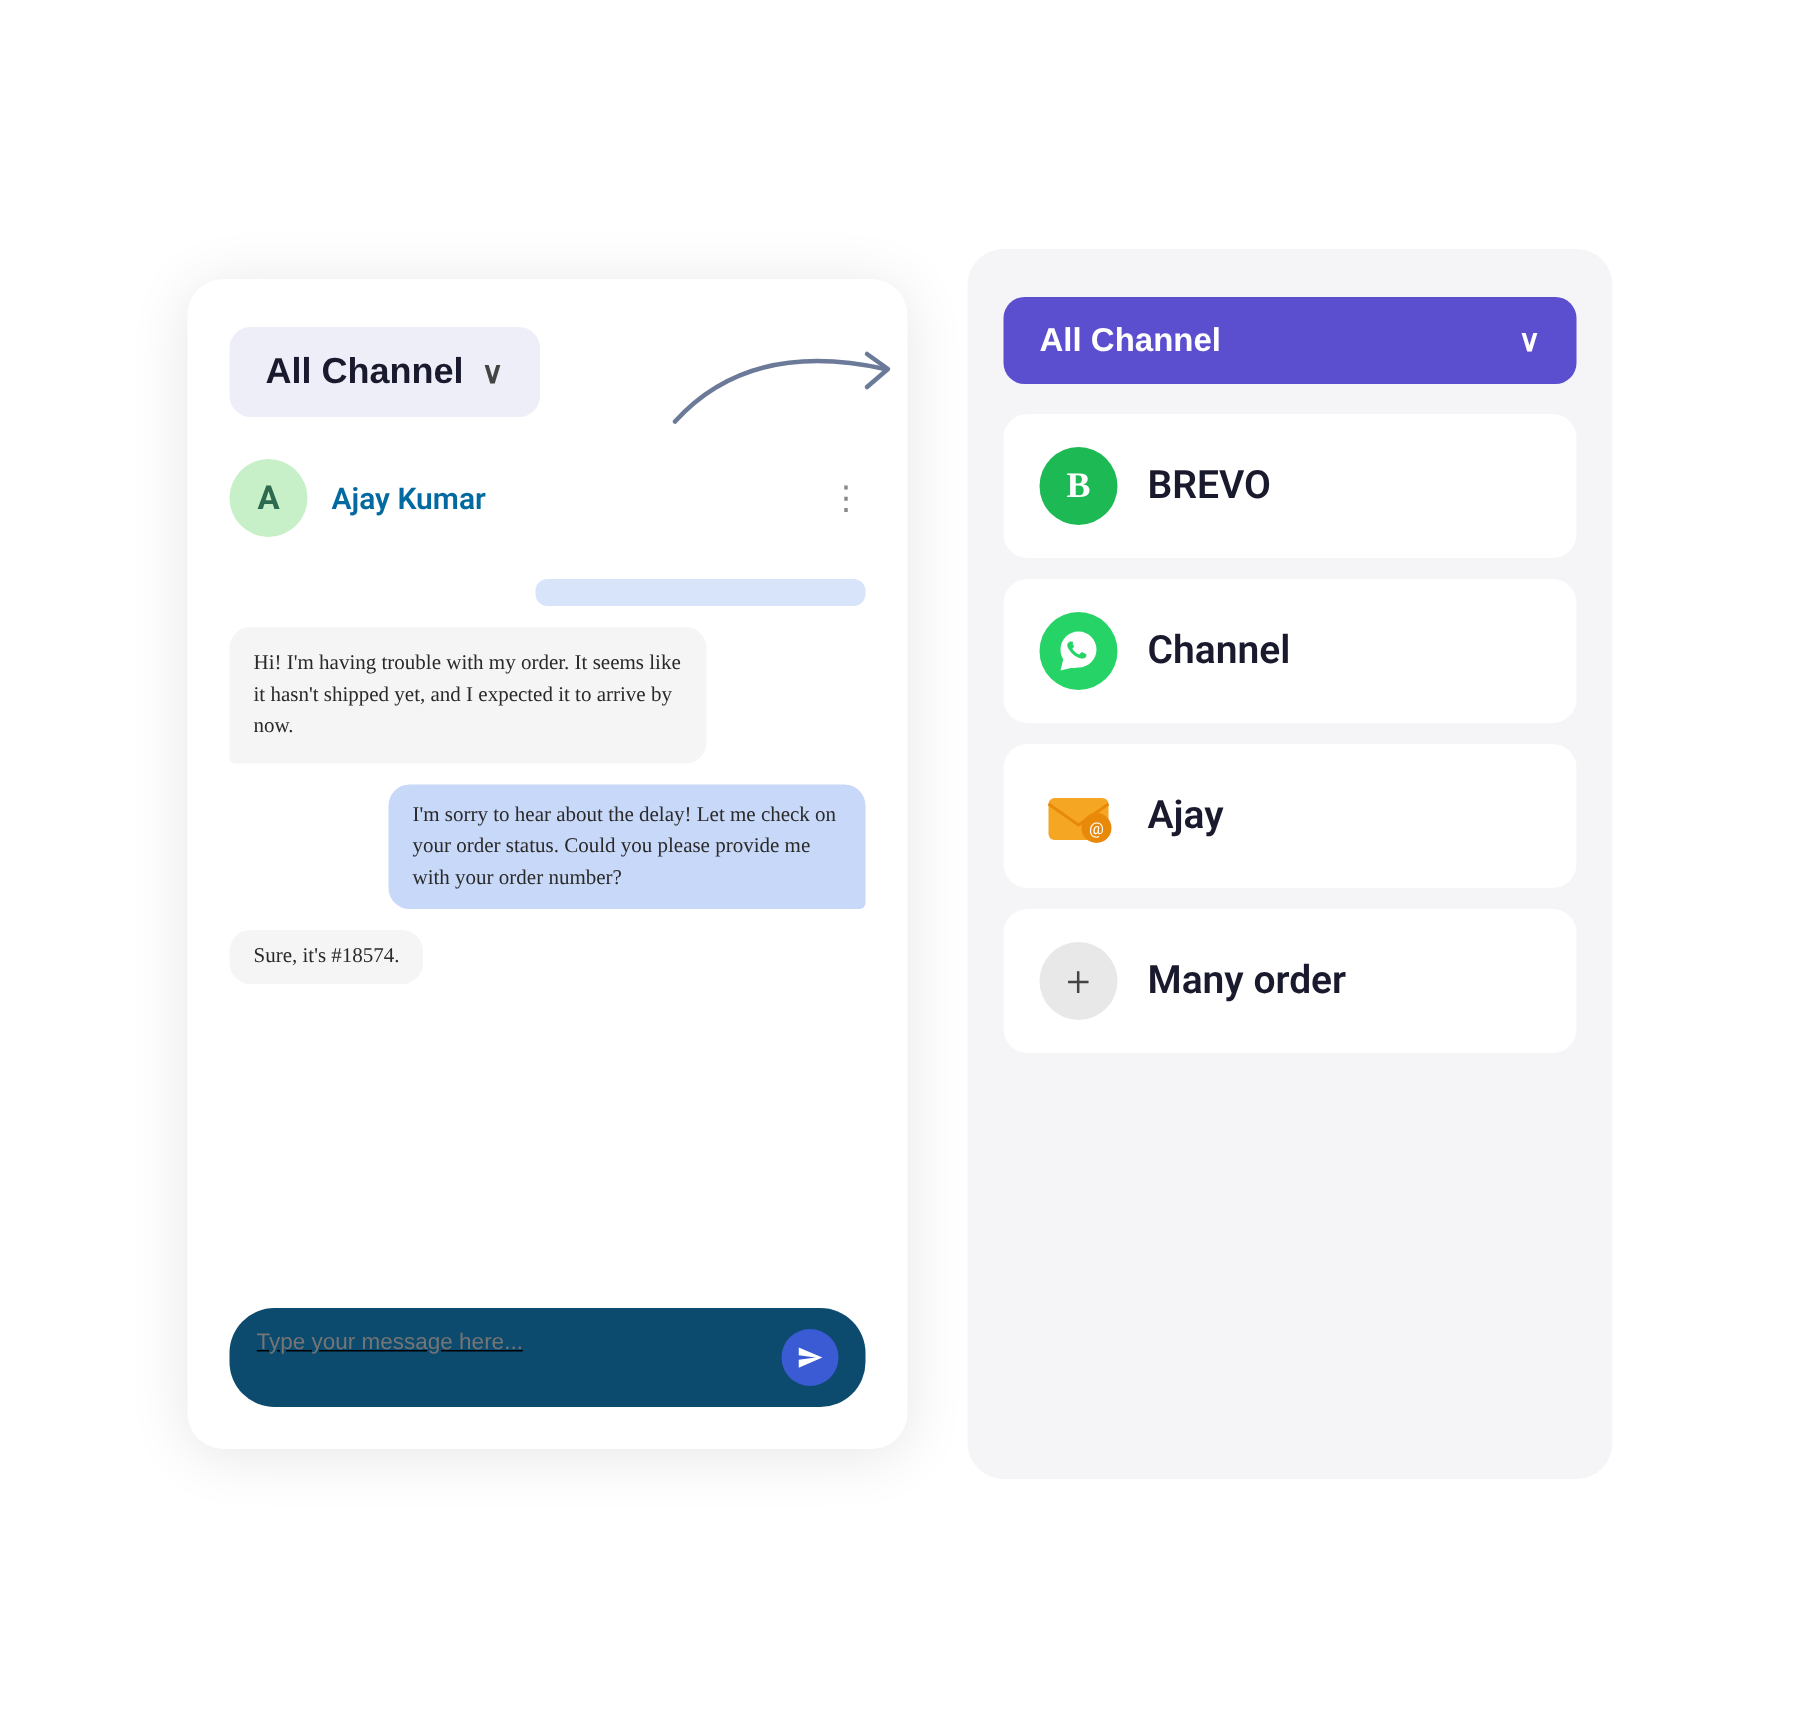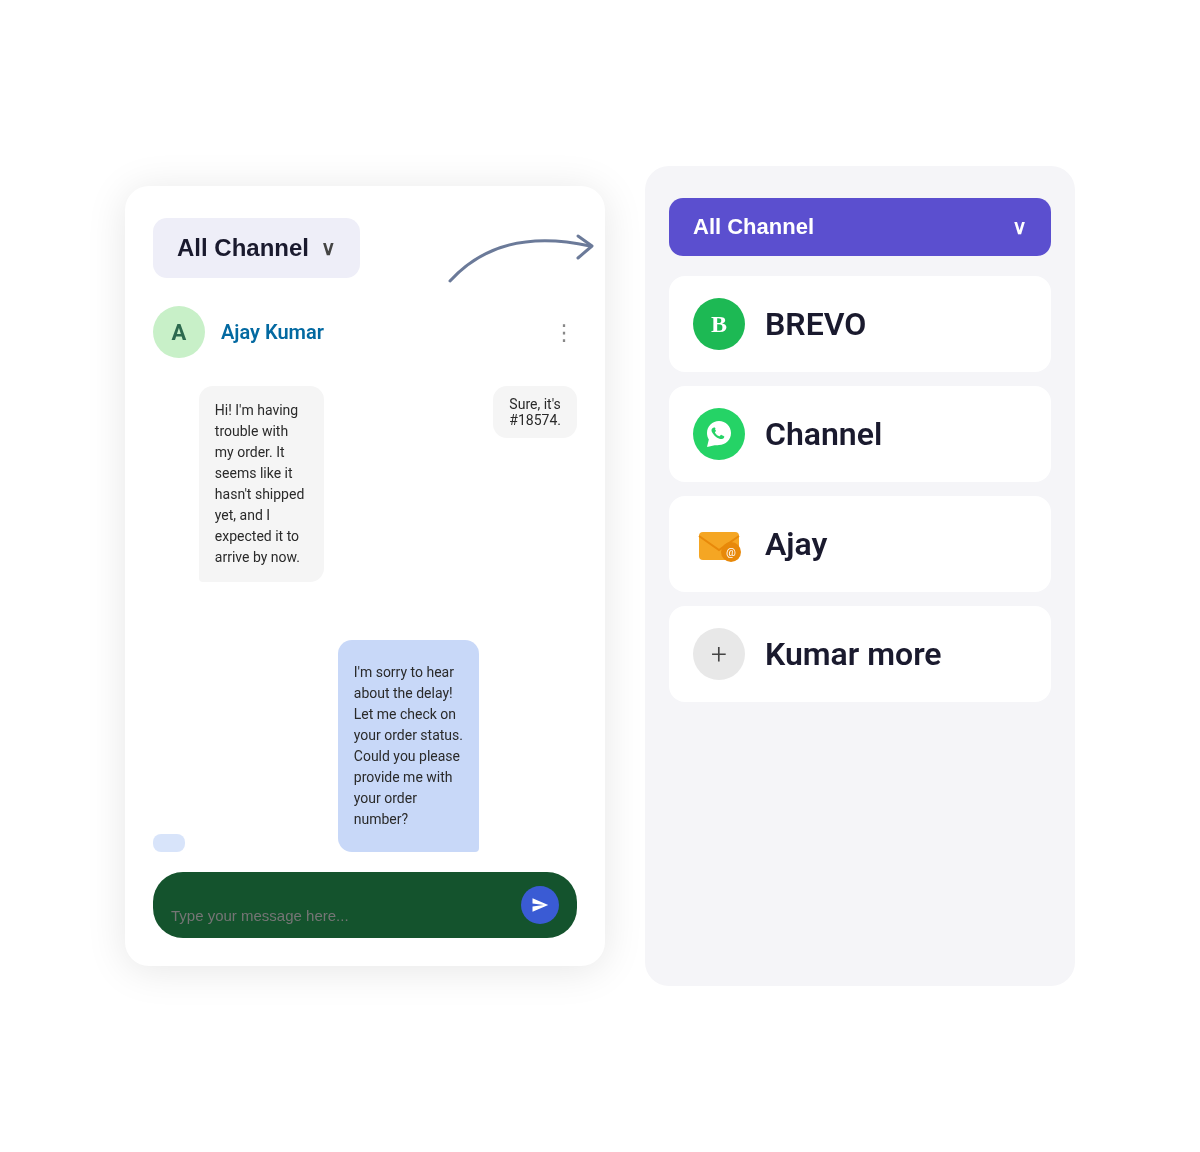--- a/index.html
+++ b/index.html
@@ -98,40 +98,41 @@
 
     .more-icon {
       font-size: 22px;
       color: #888;
       cursor: pointer;
       letter-spacing: 2px;
     }
 
     .messages-area {
       display: flex;
-      flex-direction: row;
+      flex-direction: column;
       gap: 14px;
       flex: 1;
+      font-family: Liberation Serif, serif;
     }
 
     .msg-received {
       background: #f5f5f5;
       border-radius: 14px 14px 14px 4px;
       padding: 14px 16px;
       font-size: 14px;
       color: #2a2a2a;
       max-width: 75%;
       line-height: 1.5;
       align-self: flex-start;
     }
 
     .msg-sent {
       background: #c8d8f8;
       border-radius: 14px 14px 4px 14px;
-      padding: 22px 16px;
+      padding: 10px 16px;
       font-size: 14px;
       color: #2a2a2a;
       max-width: 75%;
       line-height: 1.5;
       align-self: flex-end;
     }
 
     .msg-received-small {
       background: #f5f5f5;
       border-radius: 14px;
@@ -147,26 +148,27 @@
       background: #c8d8f8;
       border-radius: 8px;
       height: 18px;
       width: 220px;
       align-self: flex-end;
       opacity: 0.7;
     }
 
     .message-input-row {
       display: flex;
-      align-items: flex-end;
-      background: #14532d;
+      align-items: flex-start;
+      background: #0c4a6e;
       border-radius: 30px;
       padding: 14px 18px;
       gap: 10px;
       margin-top: auto;
+      text-decoration: underline;
     }
 
     .message-input {
       flex: 1;
       background: transparent;
       border: none;
       outline: none;
       font-size: 15px;
       color: #aaa;
     }
@@ -228,21 +230,21 @@
       background: #ffffff;
       border-radius: 16px;
       padding: 22px 24px;
       display: flex;
       align-items: center;
       gap: 20px;
       cursor: pointer;
     }
 
     .channel-item-label {
-      font-size: 32px;
+      font-size: 26px;
       font-weight: 600;
       color: #1a1a2e;
     }
 
     
     .brevo-b {
       width: 52px;
       height: 52px;
       background: #1db954;
       border-radius: 50%;
@@ -389,18 +391,18 @@
           <path d="M6 18l20 14 20-14" stroke="#e8890a" stroke-width="2" fill="none"></path>
           <circle cx="38" cy="34" r="10" fill="#e8890a"></circle>
           <text x="38" y="38" text-anchor="middle" font-size="11" fill="white">@</text>
         </svg>
       </div>
       <span class="channel-item-label">Ajay</span>
     </div>
 
     <div class="channel-item">
       <div class="more-icon-circle">+</div>
-      <span class="channel-item-label">Kumar more</span>
+      <span class="channel-item-label">Many order</span>
     </div>
 
   </div>
 
 </div>
 
 </body></html>

